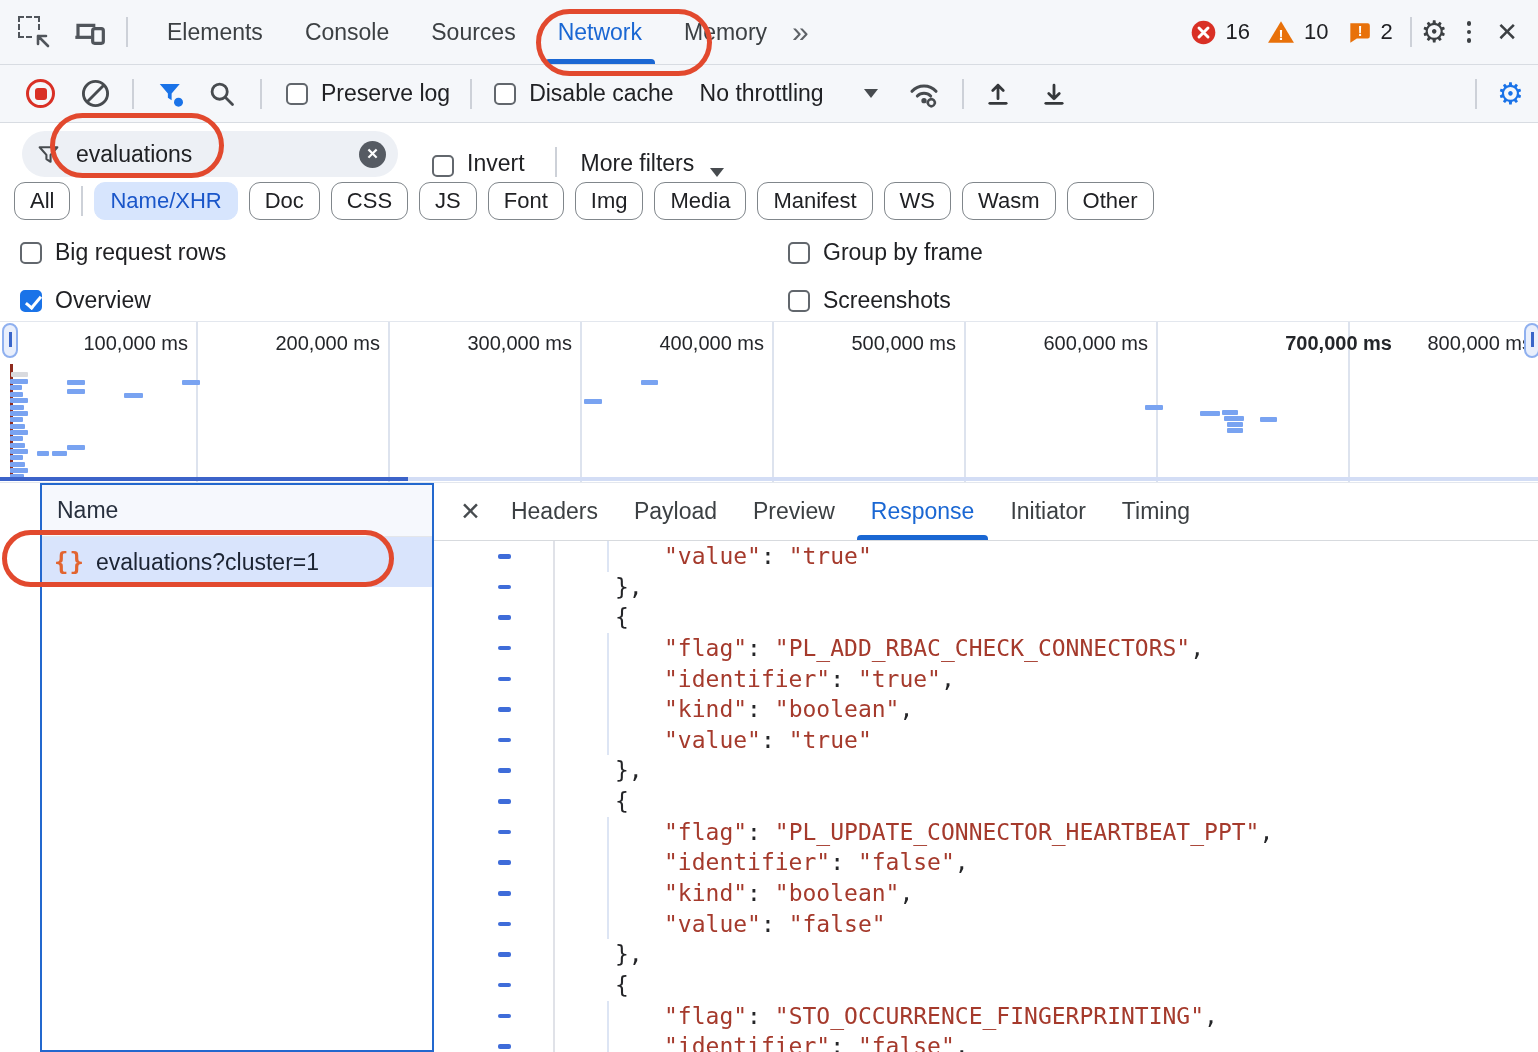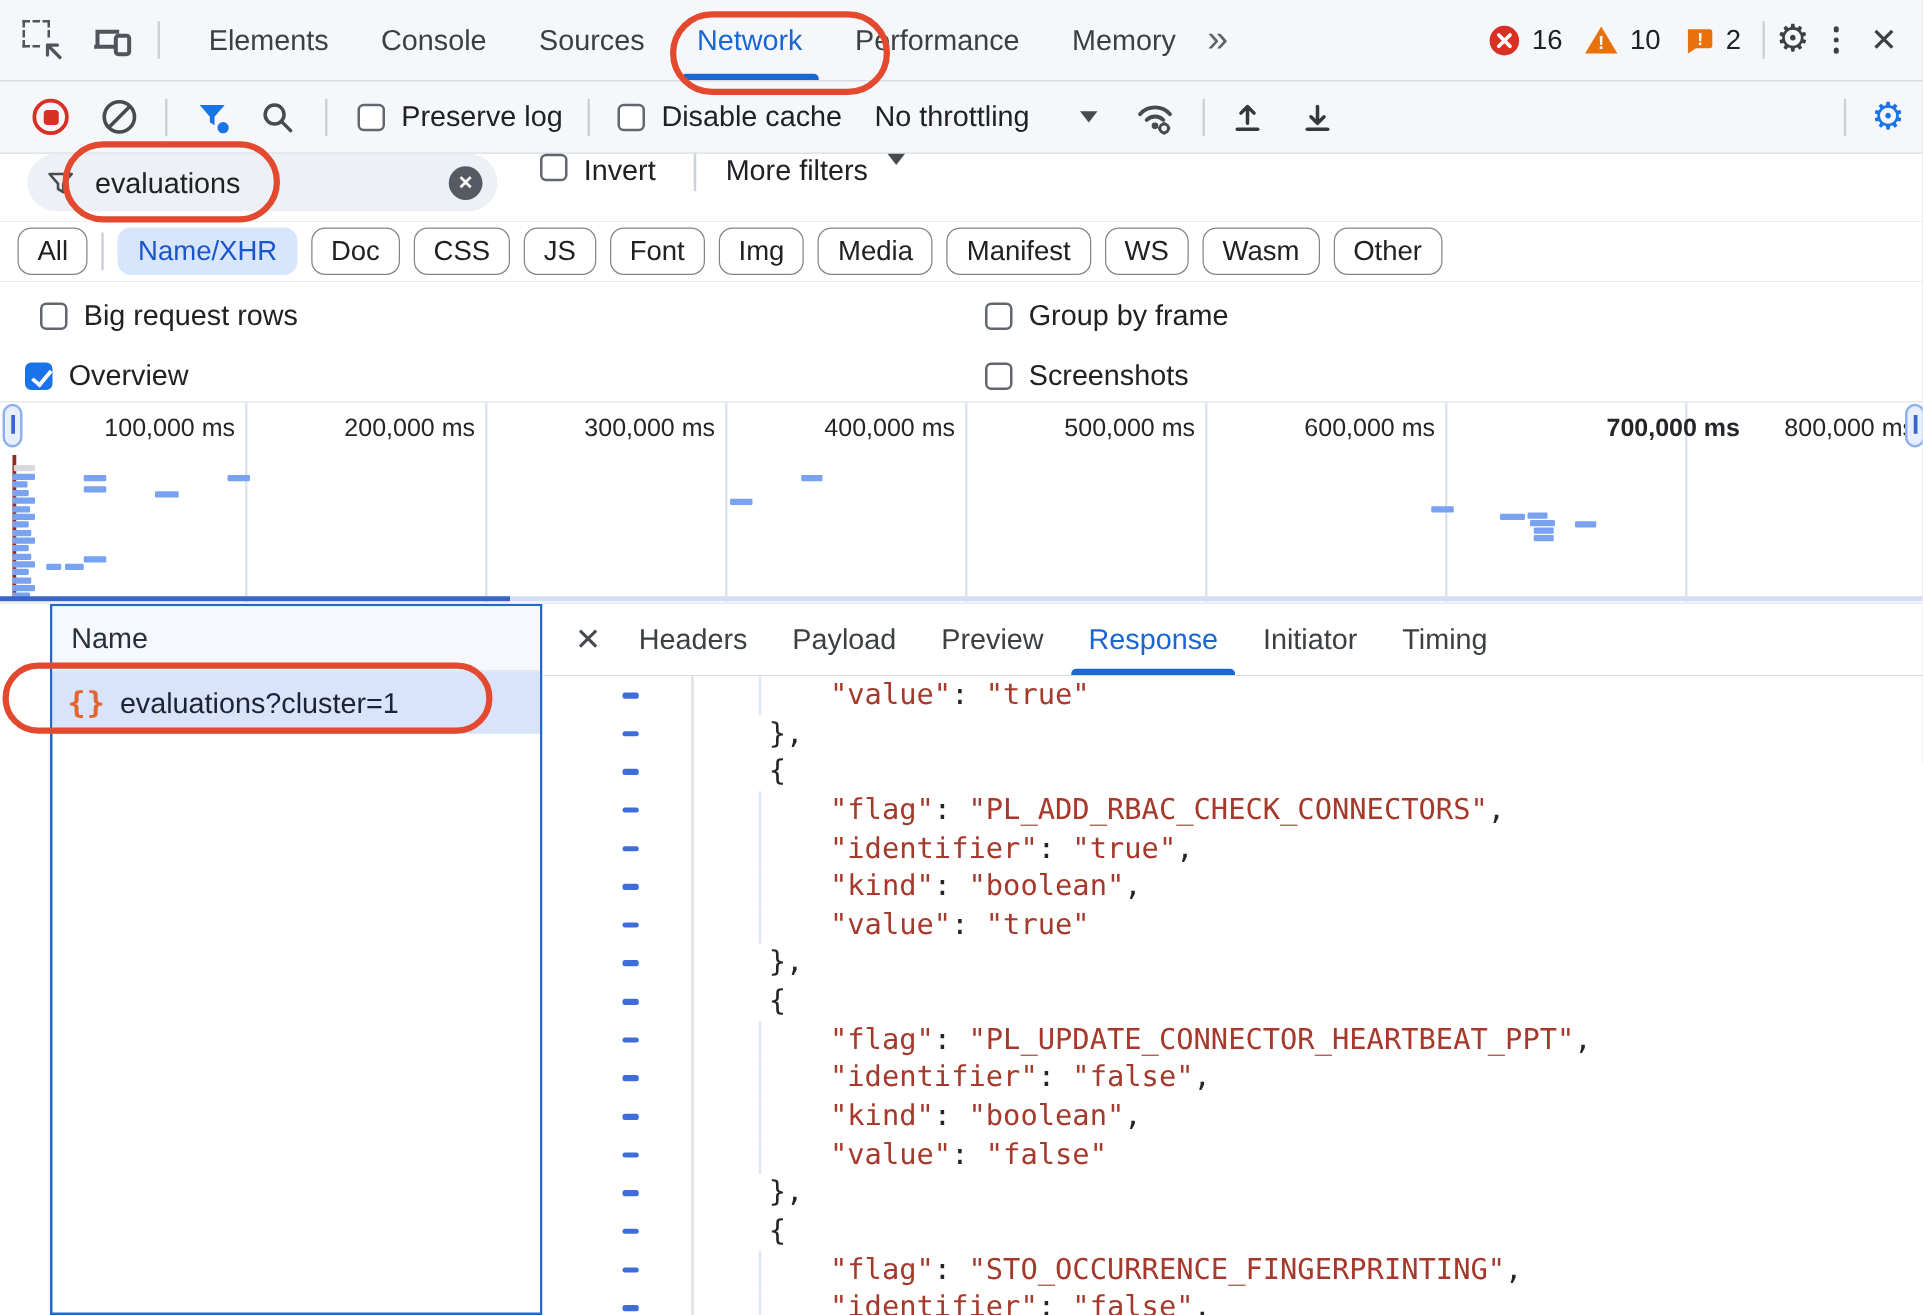--- a/index.html
+++ b/index.html
@@ -44,21 +44,21 @@
     background:#fff; flex:0 0 auto; }
   .cb.on { background:#1a73e8; border-color:#1a73e8; position:relative; }
   .cb.on::after { content:""; position:absolute; left:6.5px; top:1.5px; width:6px;
     height:13px; border-right:3px solid #fff; border-bottom:3px solid #fff;
     transform:rotate(40deg); }
   .lbl { font-size:23px; color:#202124; margin-left:13px; white-space:nowrap; }
   .caret { width:0; height:0; border-left:7px solid transparent;
     border-right:7px solid transparent; border-top:9px solid #474b4f; }
 
   
-  #row-filter { height:54px; background:#fff; display:flex; align-items:flex-start;
+  #row-filter { height:54px; background:#fff; display:flex; align-items:flex-end;
     padding-left:22px; }
   .filter-pill { width:376px; height:46px; border-radius:23px; background:#edf0f5;
     display:flex; align-items:center; padding:0 12px 0 14px; }
   .pill-text { font-size:23px; color:#202124; margin-left:15px; }
   .pill-clear { margin-left:auto; width:27px; height:27px; border-radius:50%;
     background:#565b63; color:#fff; font-size:15px; font-weight:bold;
     display:flex; align-items:center; justify-content:center; }
 
   
   #row-chips { height:48px; background:#fff; display:flex; align-items:center;
@@ -147,21 +147,20 @@
         <path d="M1 15 h12" stroke="#50555b" stroke-width="2.4" fill="none"></path>
         <rect x="14" y="8.5" width="8" height="11" rx="1.5" stroke="#50555b" stroke-width="2.4" fill="#f5f7fa"></rect>
       </svg>
     </div>
     <span class="vd" style="margin-left:20px"></span>
     <div class="tabs-strip" id="main-tabs">
         <div class="tab">Elements</div>
         <div class="tab">Console</div>
         <div class="tab">Sources</div>
         <div class="tab on">Network</div>
-        <div class="tab">Performance</div>
         <div class="tab">Memory</div>
       </div>
     <span class="more-tabs">»</span>
     <span class="spacer"></span>
     <div class="badges">
       <svg width="27" height="27" viewBox="0 0 24 24">
         <circle cx="12" cy="12" r="10.5" fill="#d93025"></circle>
         <path d="M8 8 L16 16 M16 8 L8 16" stroke="#fff" stroke-width="2.6" stroke-linecap="round"></path>
       </svg>
       <span class="badge-num">16</span>
@@ -267,21 +266,21 @@
       <div class="chip">Font</div>
       <div class="chip">Img</div>
       <div class="chip">Media</div>
       <div class="chip">Manifest</div>
       <div class="chip">WS</div>
       <div class="chip">Wasm</div>
       <div class="chip">Other</div>
     </div>
 
   <div id="row-opts">
-    <div class="opt" style="left:32px; top:14px">
+    <div class="opt" style="left:20px; top:14px">
       <span class="cb"></span>
       <span class="lbl">Big request rows</span>
     </div>
     <div class="opt" style="left:788px; top:14px">
       <span class="cb"></span>
       <span class="lbl">Group by frame</span>
     </div>
     <div class="opt" style="left:20px; top:62px">
       <span class="cb on"></span>
       <span class="lbl">Overview</span>

